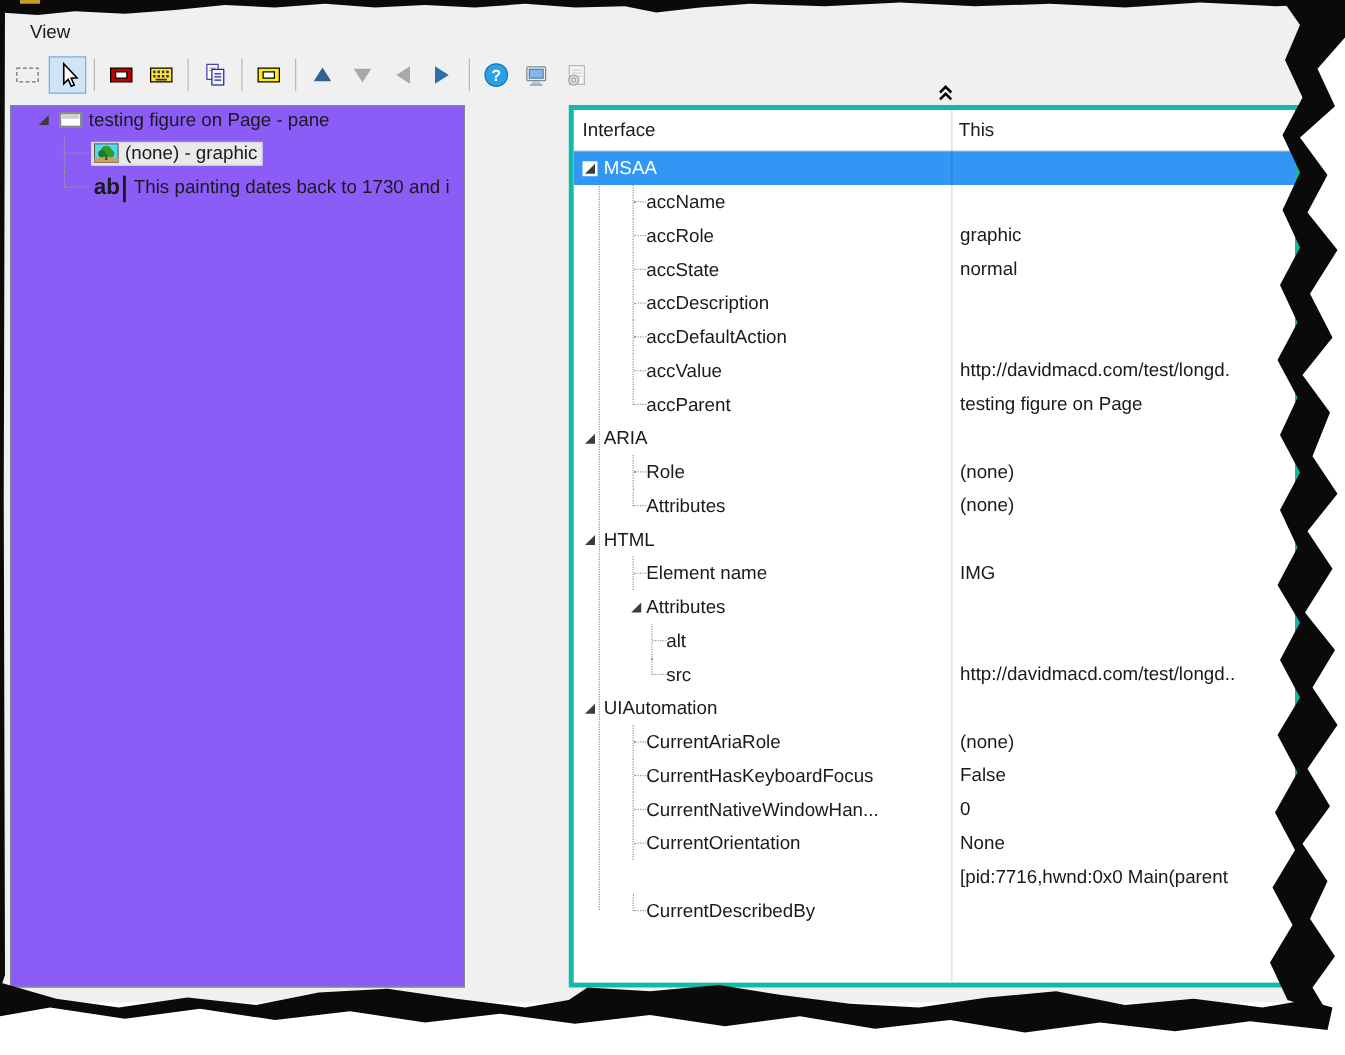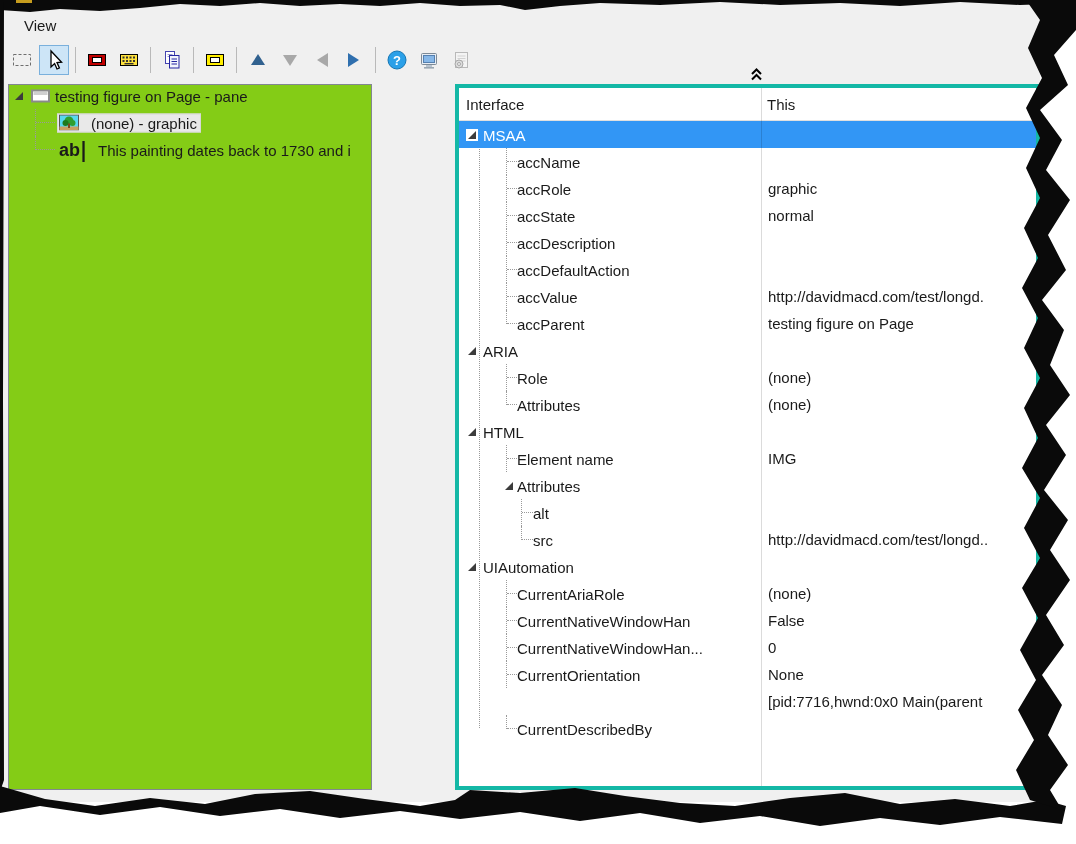--- a/index.html
+++ b/index.html
@@ -14,33 +14,33 @@
 
   
   .toolbar{position:absolute;left:6px;top:42px;height:36px;display:flex;align-items:center;z-index:2;}
   .tb-btn{width:30px;height:30px;display:flex;align-items:center;justify-content:center;
     border:1px solid transparent;box-sizing:border-box;margin:0 1px;}
   .tb-btn.selected{background:#cde5f7;border-color:#7ab0dc;}
   .tb-sep{width:1px;height:26px;background:#b9b9b9;margin:0 5px;}
   .tb-btn .ic{display:flex;}
 
   
-  .tree-pane{position:absolute;left:8px;top:84px;width:364px;height:706px;background:#84cc16;
-    border:1px solid #828790;box-sizing:border-box;overflow:hidden;z-index:2;font-size:15px;}
+  .tree-pane{position:absolute;left:8px;top:84px;width:364px;height:706px;background:#8b5cf6;
+    border:1px solid #828790;box-sizing:border-box;overflow:hidden;z-index:2;font-size:15px;padding-left:16px;}
   .tree-rows{margin-top:-3px;}
   .tree-row{position:relative;height:27px;}
   .tree-row .expander{position:absolute;left:4px;top:50%;transform:translateY(-50%);width:12px;height:12px;display:flex;}
   .tree-row .ticon{position:absolute;left:22px;top:50%;transform:translateY(-50%);display:flex;}
   .tree-row .tlabel{position:absolute;left:46px;top:50%;transform:translateY(-50%);white-space:nowrap;}
   .tconn{position:absolute;left:26px;top:0;bottom:0;width:20px;}
   .tconn::before{content:'';position:absolute;left:0;top:0;bottom:0;border-left:1px dotted #9a9a9a;}
   .tconn.last::before{bottom:13px;}
   .tconn::after{content:'';position:absolute;left:1px;top:13px;right:0;border-top:1px dotted #9a9a9a;}
   .tbox{position:absolute;left:48px;top:50%;transform:translateY(-50%);display:flex;align-items:center;
-    gap:12px;padding:1px 4px 1px 2px;white-space:nowrap;justify-content:flex-end;}
+    gap:5px;padding:1px 4px 1px 2px;white-space:nowrap;justify-content:flex-end;}
   .tbox.sel{background:#e9e9e9;border:1px solid #d8d8d8;padding:0 3px 0 1px;}
   .ab-glyph{font-weight:bold;font-size:18px;letter-spacing:0;}
   .ab-glyph i{font-style:normal;font-weight:bold;display:inline-block;transform:scaleY(1.25);margin-left:1px;}
 
   
   .grid-pane{position:absolute;left:455px;top:84px;width:585px;height:706px;background:#fff;
     border:4px solid #14b8a6;box-sizing:border-box;overflow:hidden;z-index:2;font-size:15px;}
   .grid-header{position:relative;height:32px;border-bottom:1px solid #e0e0e0;background:#fff;}
   .grid-header .h-cell{position:absolute;top:50%;transform:translateY(-50%);white-space:nowrap;}
   .h-int{left:7px;} .h-val{left:308px;}
@@ -408,21 +408,21 @@
         <div class="grow">
           <div class="c-int">
             <span class="gconn gc1"></span>
             <span class="glbl glv1">CurrentAriaRole</span>
           </div>
           <div class="c-val">(none)</div>
         </div>
         <div class="grow">
           <div class="c-int">
             <span class="gconn gc1"></span>
-            <span class="glbl glv1">CurrentNativeWindowHan</span>
+            <span class="glbl glv1">CurrentHasKeyboardFocus</span>
           </div>
           <div class="c-val">False</div>
         </div>
         <div class="grow">
           <div class="c-int">
             <span class="gconn gc1"></span>
             <span class="glbl glv1">CurrentNativeWindowHan...</span>
           </div>
           <div class="c-val">0</div>
         </div>

